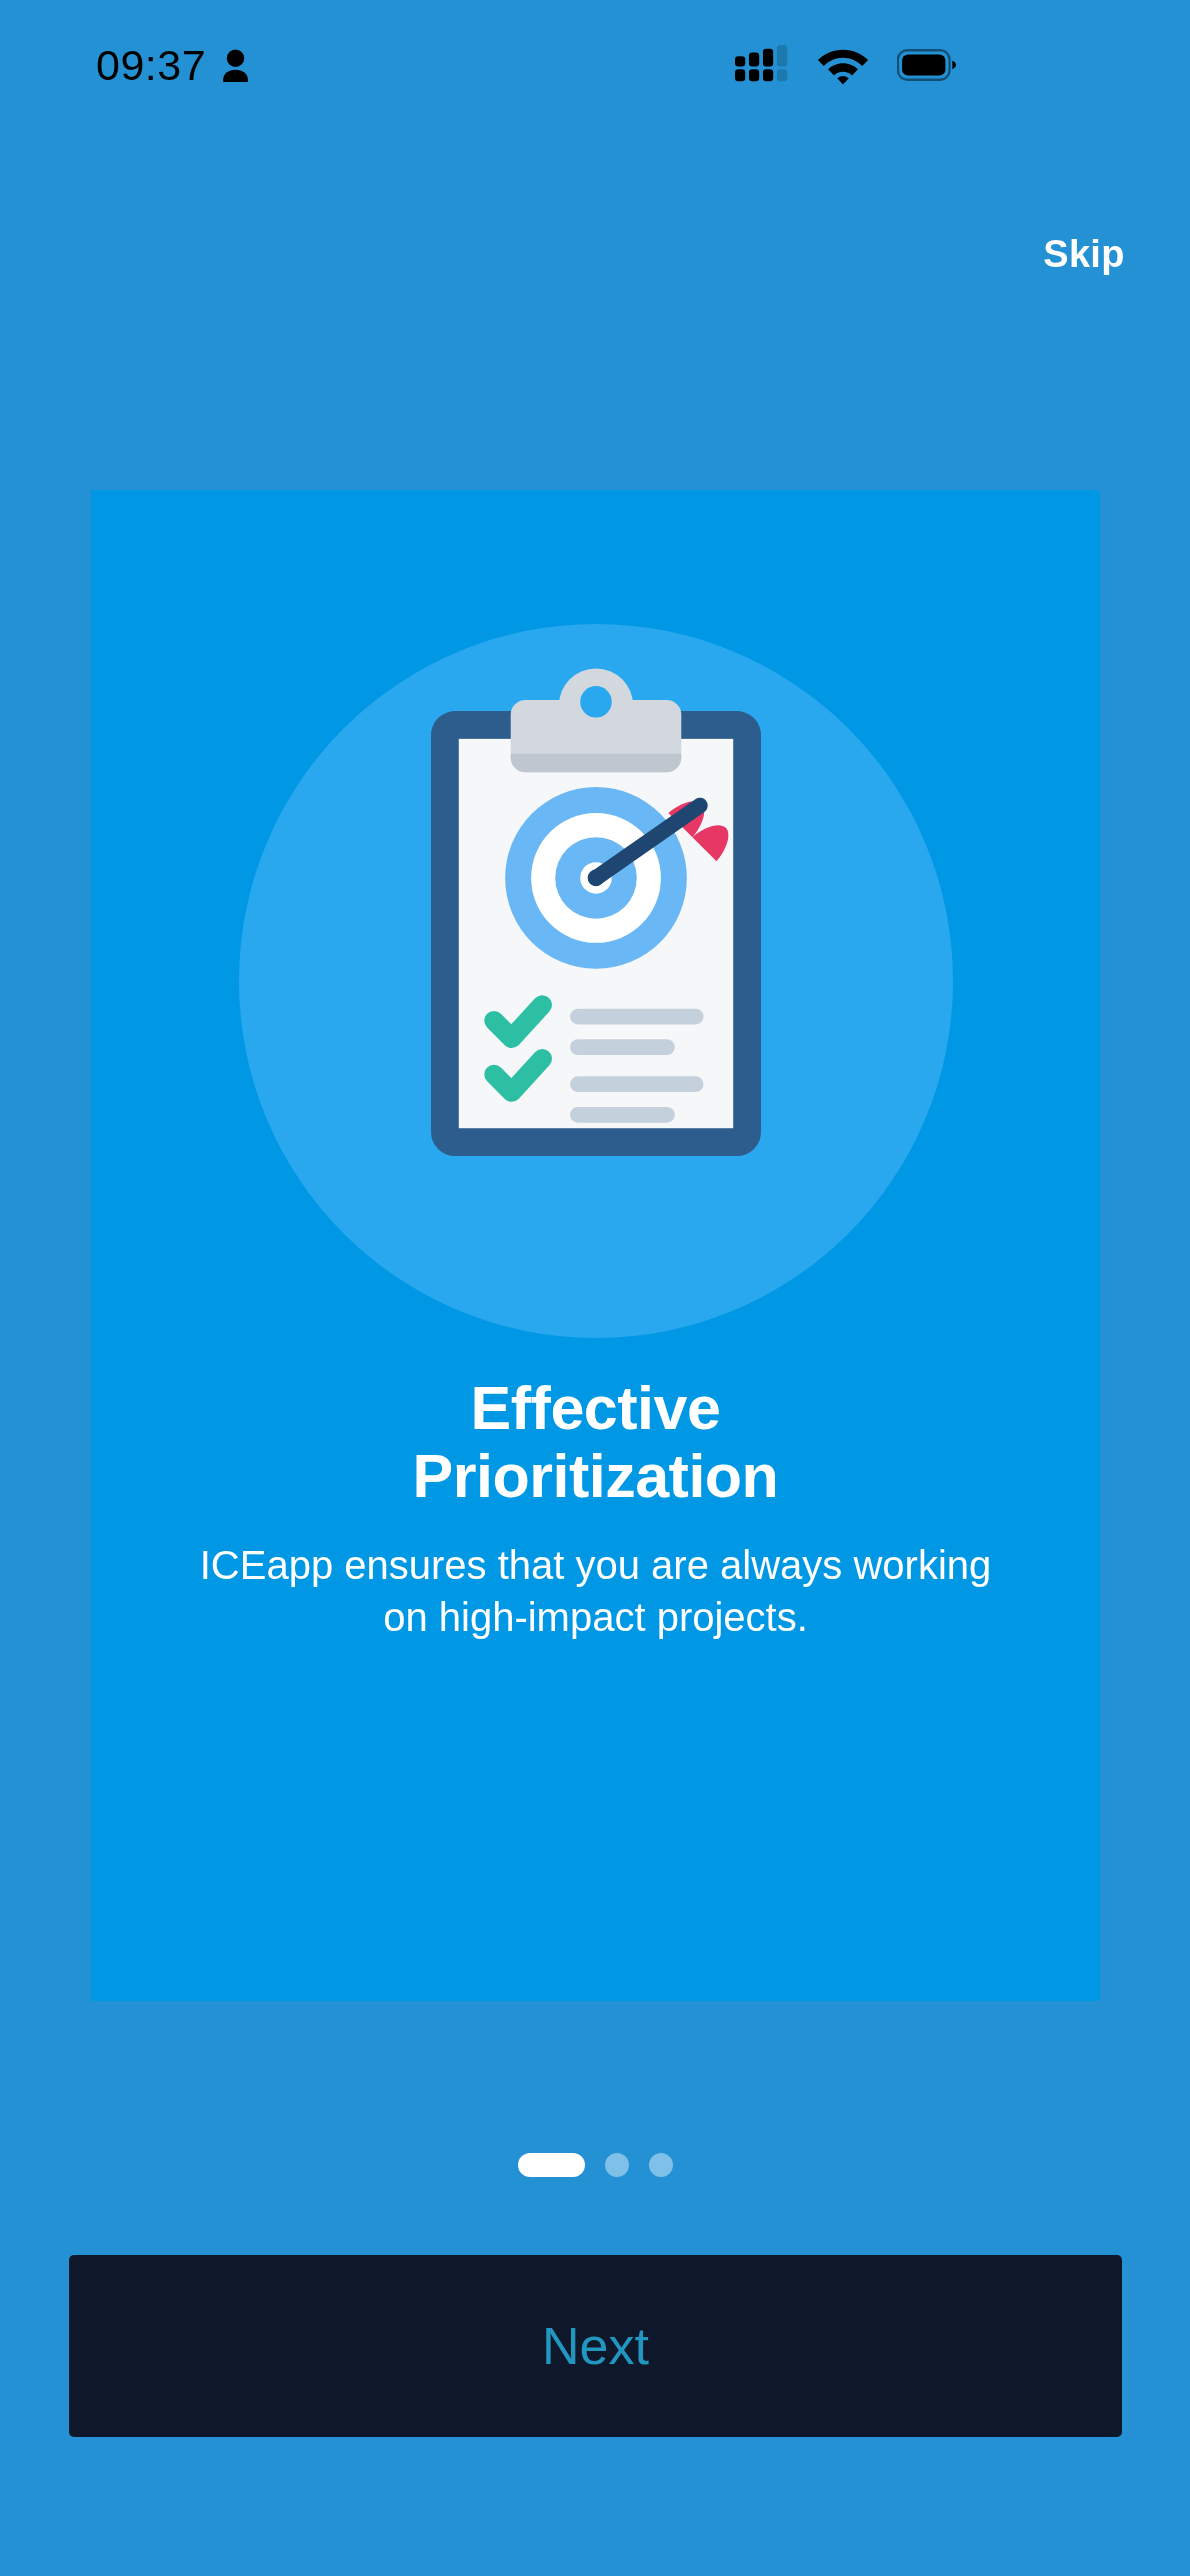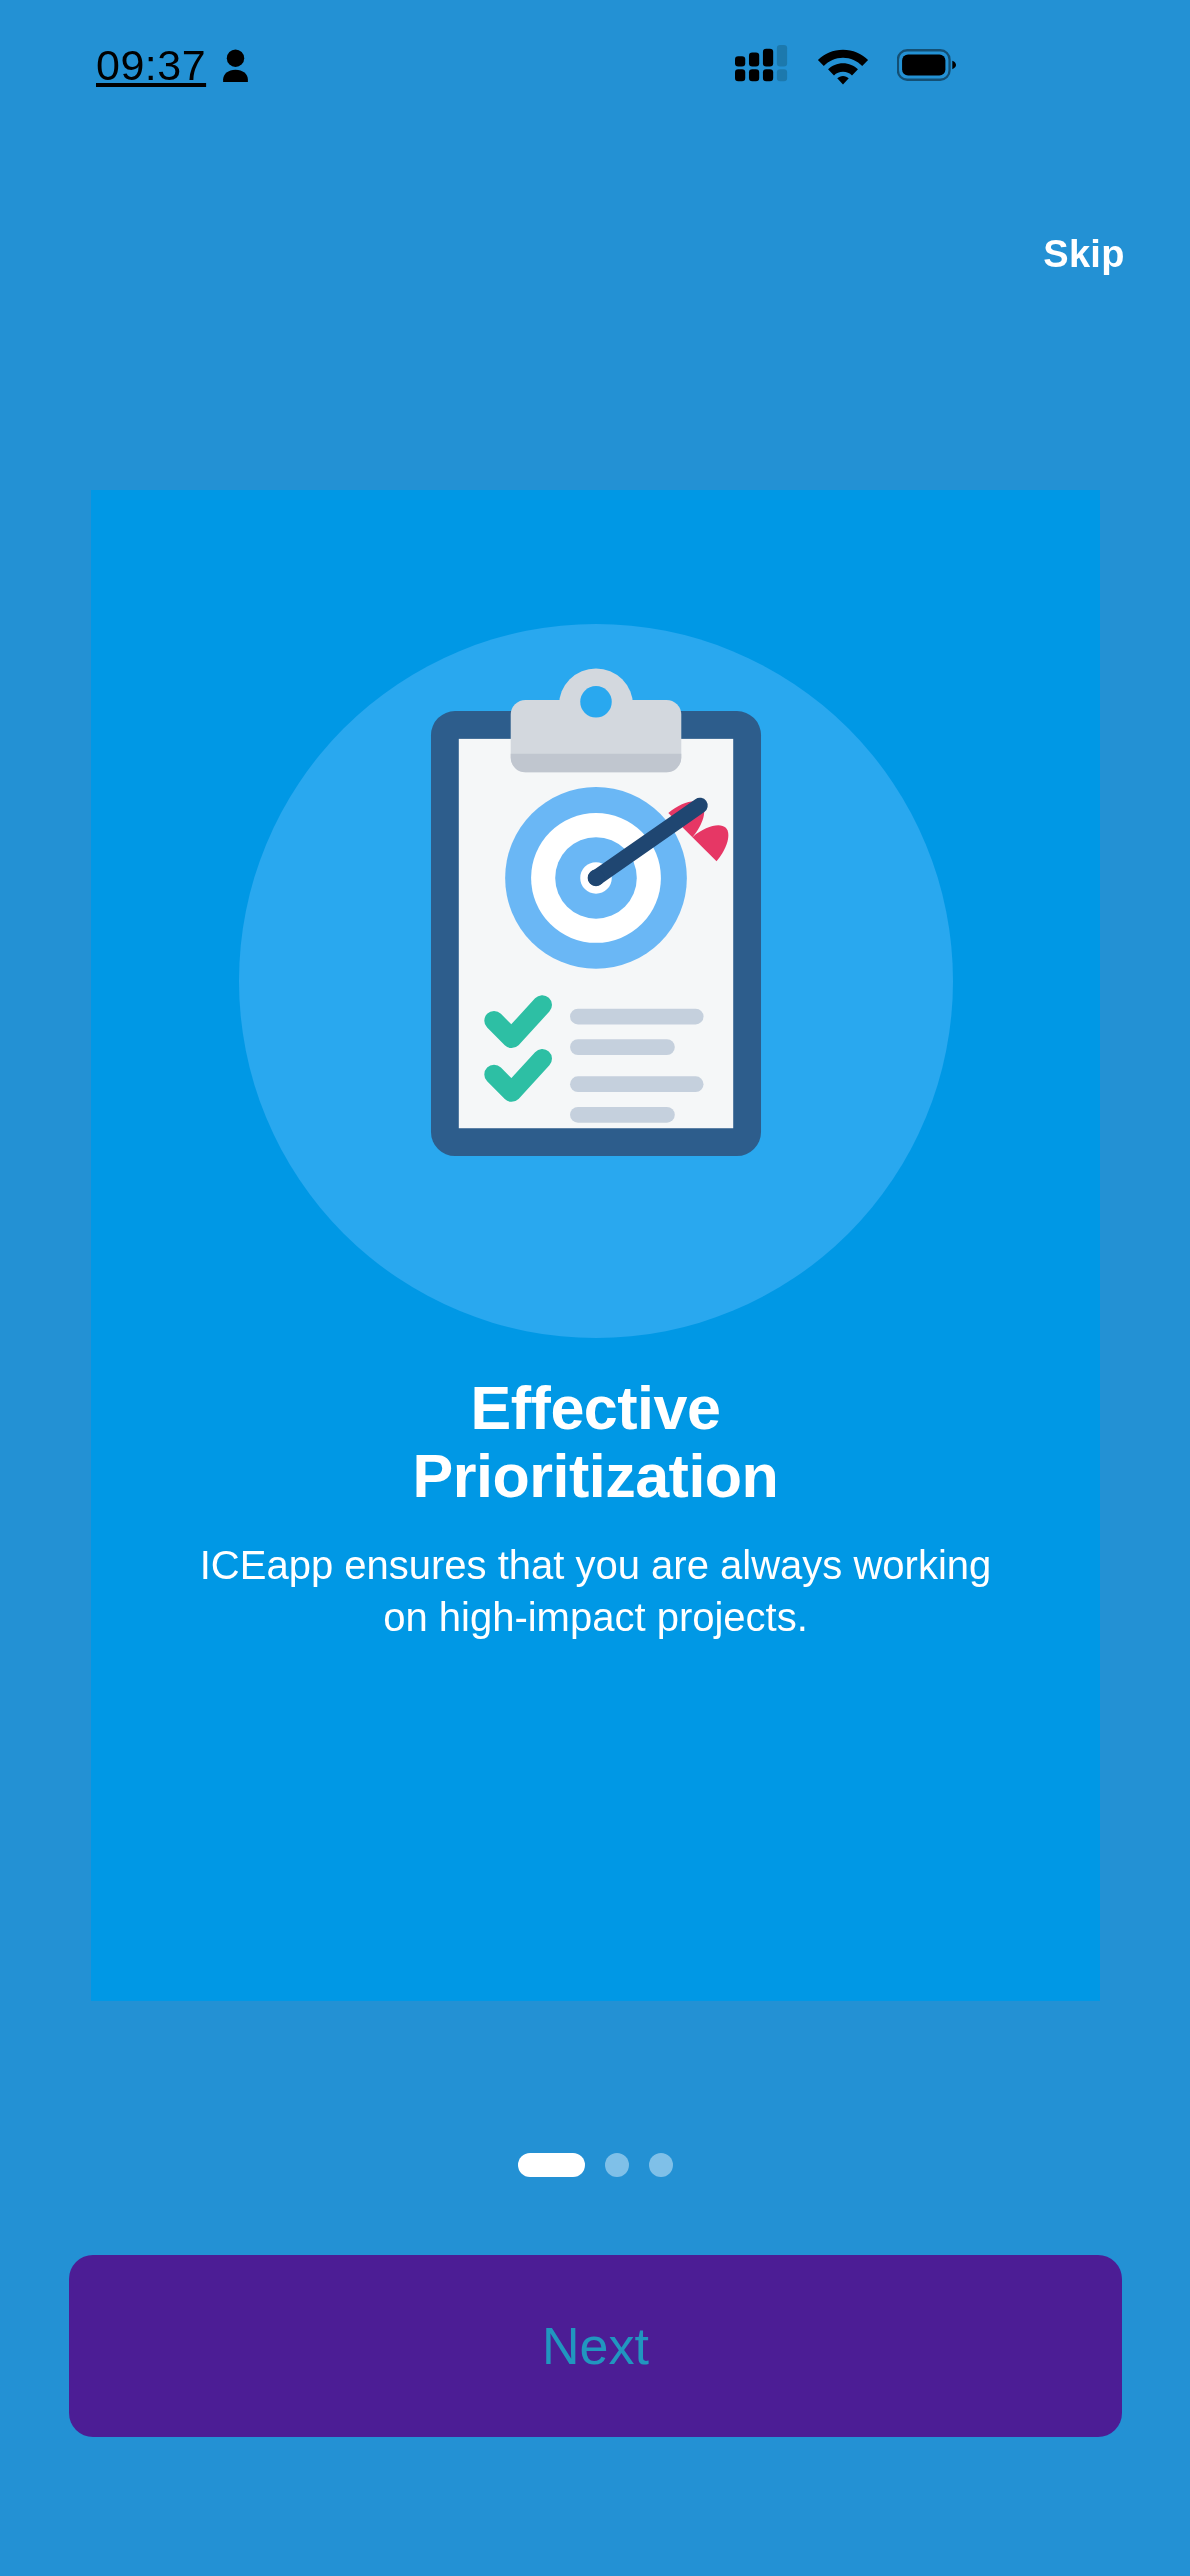--- a/index.html
+++ b/index.html
@@ -14,21 +14,20 @@
     width:1191px; height:2576px;
     background:#2391d4;
   }
 
   
   .status-bar {
     position:absolute; top:0; left:0;
     width:1013px; height:130px;
     display:flex; align-items:center; justify-content:space-between;
     padding:0 57px 0 96px;
-    text-decoration:underline;
   }
   .status-left { display:flex; align-items:center; gap:13px; }
   .status-time {
     color:#000; font-size:43px; font-weight:400;
     letter-spacing:0.5px; line-height:1;
   }
   .person-icon { display:block; }
   .status-right { display:flex; align-items:center; gap:28px; }
   .signal-icon, .wifi-icon, .battery-icon { display:block; }
 
@@ -106,22 +105,22 @@
   }
   .dot.active {
     width:67px; background:#ffffff;
   }
 
   
   .next-btn {
     position:absolute;
     left:69px; top:2255px;
     width:1053px; height:182px;
-    background:#4c1d95;
-    border:none; border-radius:24px;
+    background:#0f172a;
+    border:none; border-radius:5px;
     color:#2196bf;
     font-size:52px; font-weight:400;
     font-family:"Liberation Sans", sans-serif;
     cursor:pointer;
     display:flex; align-items:center; justify-content:center;
   }
 </style>
 </head>
 <body>
 

